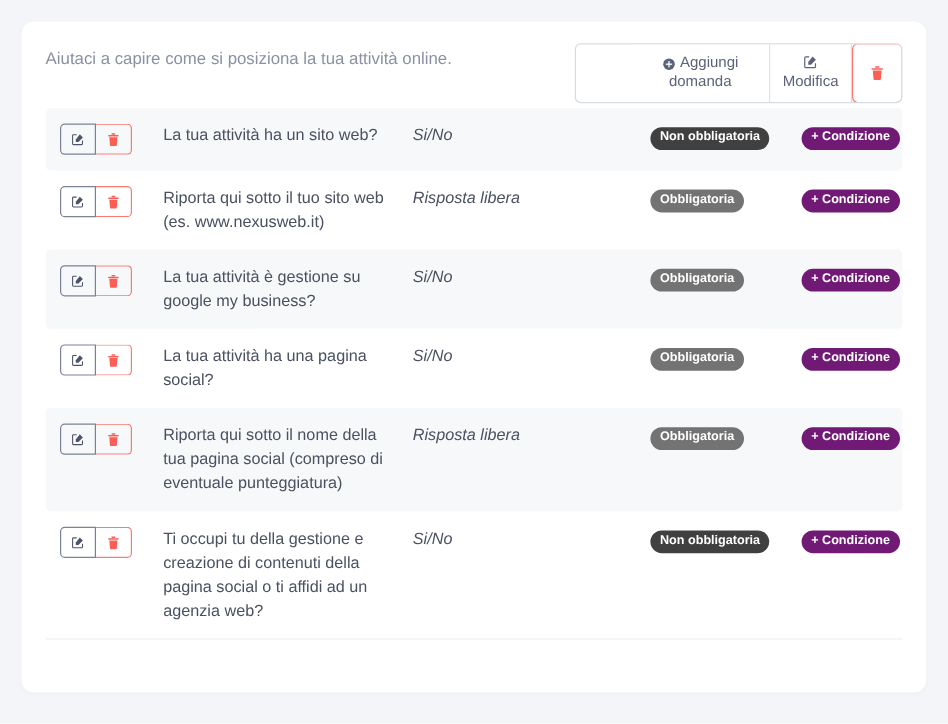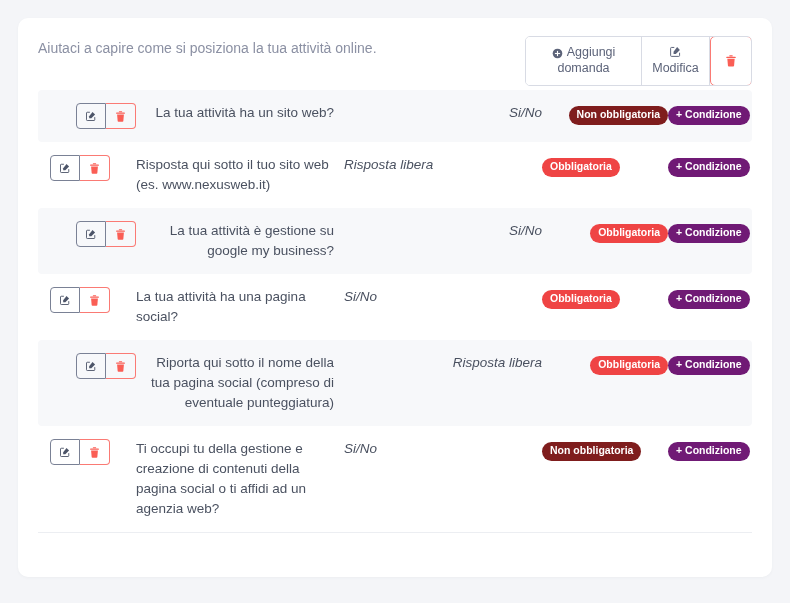--- a/index.html
+++ b/index.html
@@ -54,20 +54,21 @@
     position: absolute;
     right: 20px;
     top: 18px;
     display: flex;
     align-items: stretch;
     border: 1px solid #d8dbe4;
     border-radius: 5px;
     background: #fff;
     overflow: hidden;
     height: 48px;
+    padding-left: 46px;
   }
   .hbtn {
     display: flex;
     flex-direction: column;
     align-items: center;
     justify-content: center;
     font-size: 12.5px;
     color: #5c6379;
     background: #fff;
     border: none;
@@ -102,21 +103,21 @@
     padding: 0 20px;
   }
   .row {
     position: relative;
     display: flex;
     align-items: flex-start;
     padding: 13px 12px 13px 12px;
     box-sizing: border-box;
     border-radius: 4px;
   }
-  .row.striped { background: #f7f8fa; text-align: right; }
+  .row.striped { background: #f7f8fa; }
 
   .cell-actions {
     width: 86px;
     flex: 0 0 86px;
     padding-top: 0px;
   }
   .btn-group {
     display: inline-flex;
     border-radius: 5px;
   }
@@ -173,22 +174,22 @@
   .badge {
     display: inline-block;
     font-size: 10.5px;
     font-weight: bold;
     color: #ffffff;
     padding: 3px 8px 4px 8px;
     border-radius: 11px;
     white-space: nowrap;
     line-height: 1.1;
   }
-  .badge-green { background: #7f1d1d; }
-  .badge-red   { background: #ef4444; }
+  .badge-green { background: #404040; }
+  .badge-red   { background: #737373; }
   .badge-orange{ background: #701a75; }
 
   .footer-divider {
     margin: 0 20px;
     border-top: 1px solid #eceef2;
     height: 1px;
   }
 </style>
 </head>
 <body>
@@ -284,21 +285,21 @@
             <span class="ico">
               <svg width="13" height="13" viewBox="0 0 16 16" fill="#fa5e55">
                 <rect x="2.6" y="3.2" width="10.8" height="1.5" rx="0.5"></rect>
                 <rect x="6" y="1.4" width="4" height="1.5" rx="0.5"></rect>
                 <path d="M3.8 5.4h8.4l-.7 8.1a1 1 0 0 1-1 .9H5.5a1 1 0 0 1-1-.9z"></path>
               </svg>
             </span>
           </button>
         </span>
       </div>
-      <div class="cell-question">Risposta qui sotto il tuo sito web (es. www.nexusweb.it)</div>
+      <div class="cell-question">Riporta qui sotto il tuo sito web (es. www.nexusweb.it)</div>
       <div class="cell-type">Risposta libera</div>
       <div class="cell-required">
         <span class="badge badge-red">Obbligatoria</span>
       </div>
       <div class="cell-condition">
         <span class="badge badge-orange">+ Condizione</span>
       </div>
     </div>
 
     <div class="row striped">

